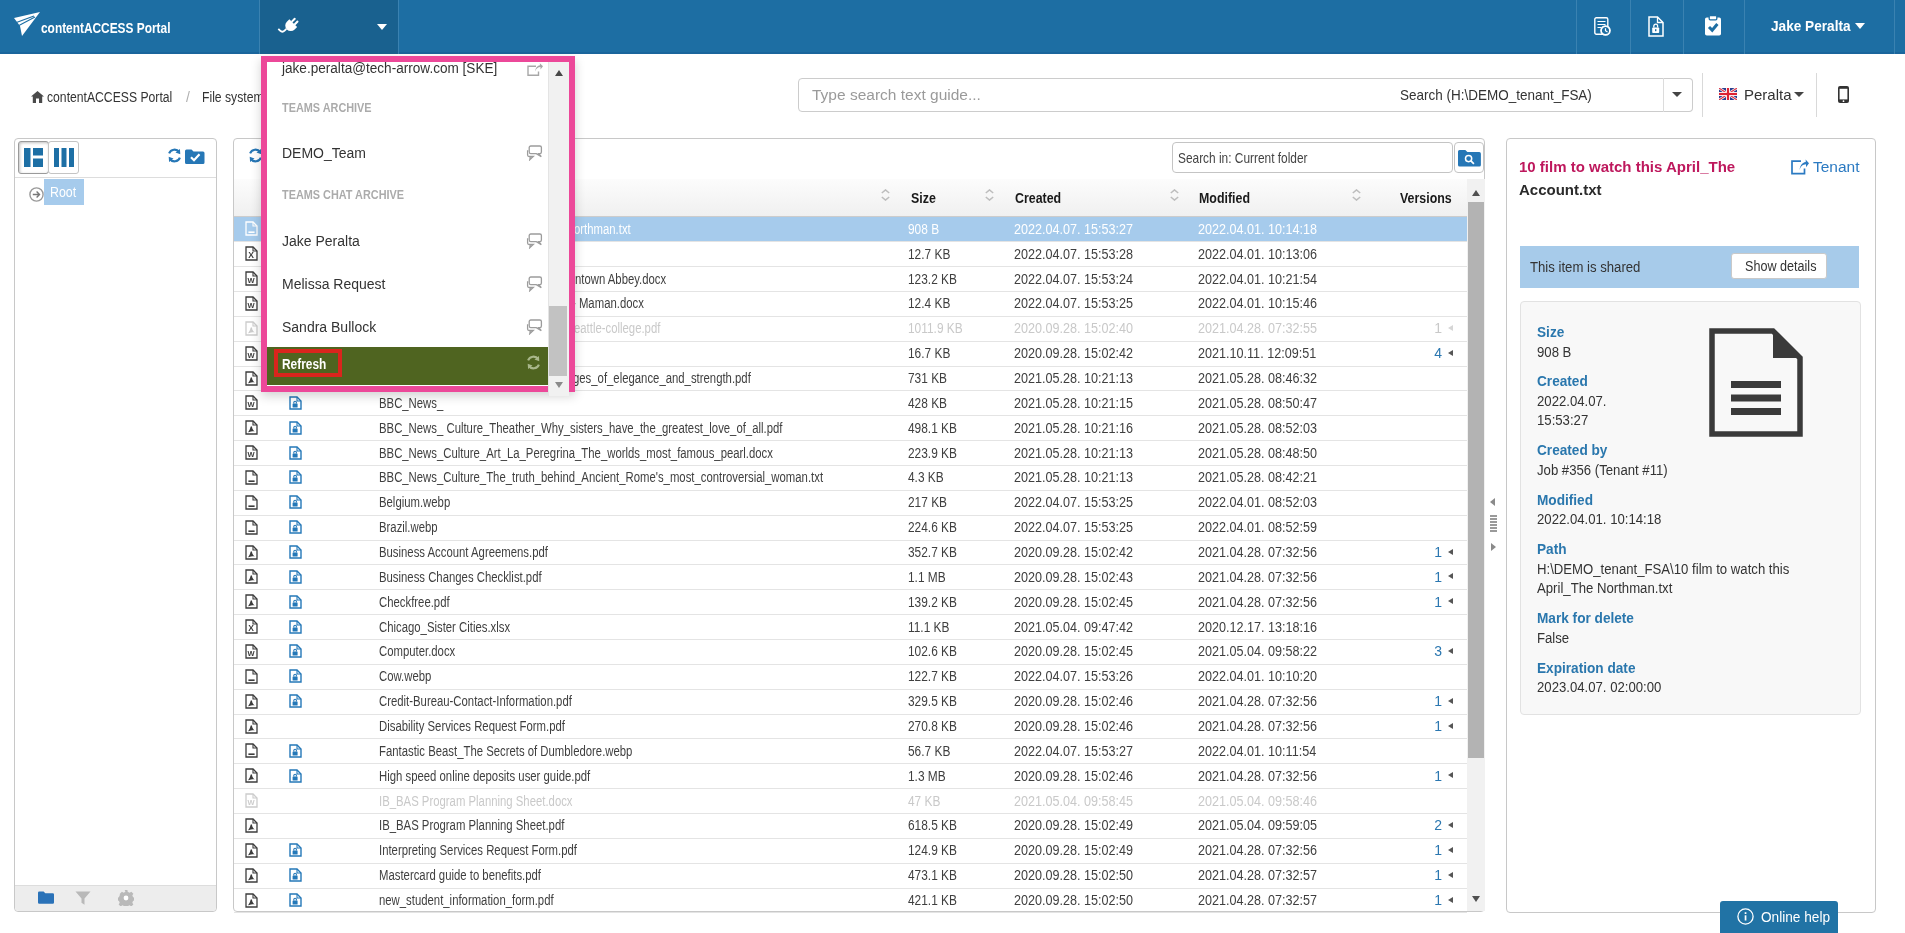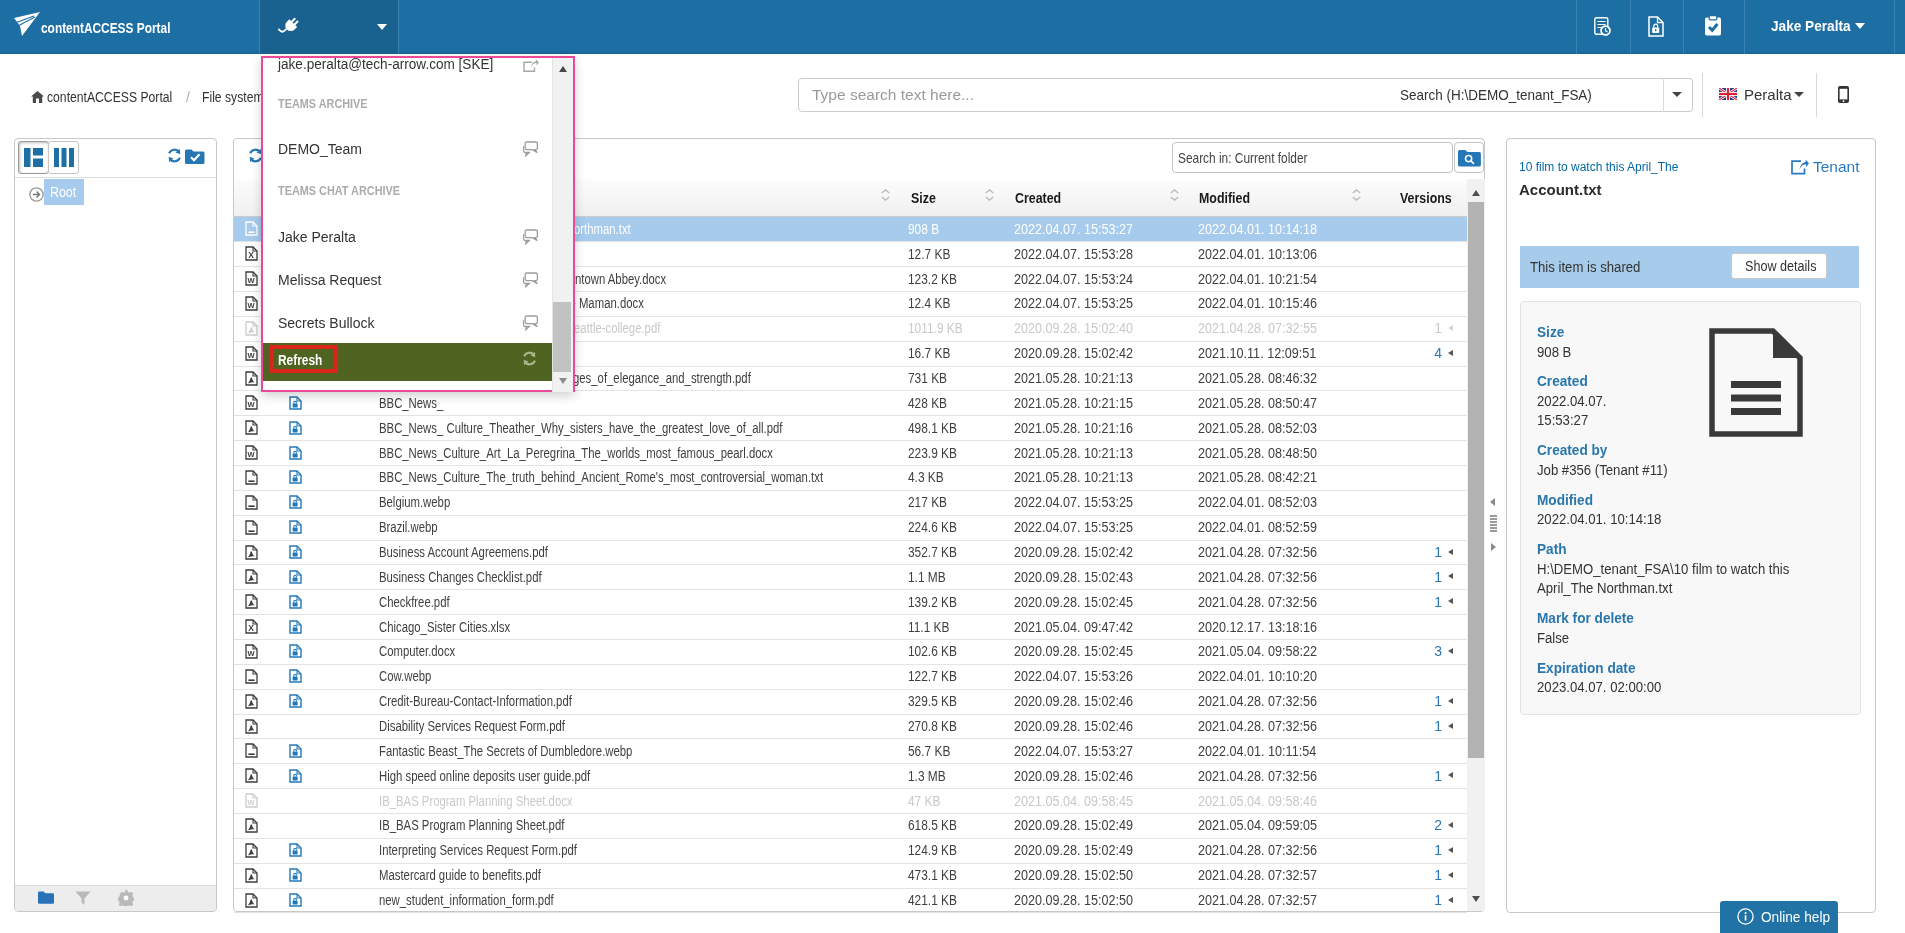--- a/index.html
+++ b/index.html
@@ -61,21 +61,21 @@
 <div class="abs" style="left:1771px;top:16px;height:20px;line-height:20px;font-size:14.5px;color:#fff;font-weight:bold;white-space:nowrap;transform:scaleX(0.94);transform-origin:left center;">Jake Peralta</div>
 <div class="abs" style="left:1855px;top:23px;width:0;height:0;border-left:5.5px solid transparent;border-right:5.5px solid transparent;border-top:6px solid #fff;"></div>
   </div>
 <div class="ico" style="left:31px;top:91px;"><svg width="13" height="12" viewBox="0 0 13 12">
       <path d="M6.5 0 L13 5.6 h-1.8 V12 H8 V7.5 H5 V12 H1.8 V5.6 H0 z" fill="#4a4a4a"></path>
     </svg></div>
 <div class="abs" style="left:47px;top:87px;height:20px;line-height:20px;font-size:14px;color:#333;font-weight:normal;white-space:nowrap;transform:scaleX(0.87);transform-origin:left center;">contentACCESS Portal</div>
 <div class="abs" style="left:186px;top:87px;height:20px;line-height:20px;font-size:14px;color:#b0b0b0;font-weight:normal;white-space:nowrap;">/</div>
 <div class="abs" style="left:202px;top:87px;height:20px;line-height:20px;font-size:14px;color:#333;font-weight:normal;white-space:nowrap;transform:scaleX(0.87);transform-origin:left center;">File system archive</div>
 <div class="abs" style="left:798px;top:78px;width:525px;height:34px;border:1px solid #ccc;border-radius:4px 0 0 4px;background:#fff;"></div>
-<div class="abs" style="left:812px;top:85px;height:20px;line-height:20px;font-size:15.5px;color:#9a9a9a;font-weight:normal;white-space:nowrap;">Type search text here...</div>
+<div class="abs" style="left:812px;top:85px;height:20px;line-height:20px;font-size:15.5px;color:#9a9a9a;font-weight:normal;white-space:nowrap;">Type search text guide...</div>
 <div class="abs" style="left:1322px;top:78px;width:371px;height:34px;border:1px solid #ccc;border-left:none;border-radius:0 4px 4px 0;background:#fff;"></div>
 <div class="abs" style="left:1663px;top:78px;width:1px;height:34px;background:#dcdcdc;"></div>
 <div class="abs" style="left:1400px;top:85px;height:20px;line-height:20px;font-size:14.5px;color:#333;font-weight:normal;white-space:nowrap;transform:scaleX(0.93);transform-origin:left center;">Search (H:\DEMO_tenant_FSA)</div>
 <div class="abs" style="left:1672px;top:92px;width:0;height:0;border-left:5px solid transparent;border-right:5px solid transparent;border-top:5.5px solid #444;"></div>
 <div class="abs" style="left:1702px;top:73px;width:1px;height:44px;background:#d9d9d9;"></div>
 <div class="ico" style="left:1719px;top:88px;"><svg width="18" height="12" viewBox="0 0 18 12">
       <rect width="18" height="12" fill="#2b3f8e"></rect>
 <path d="M0 0 L18 12 M18 0 L0 12" stroke="#fff" stroke-width="2.6"></path>
 <path d="M0 0 L18 12 M18 0 L0 12" stroke="#d34" stroke-width="1.1"></path>
 <rect x="7" width="4" height="12" fill="#fff"></rect>
@@ -695,21 +695,21 @@
 <div class="abs" style="left:1489.5px;top:515px;width:7px;height:20px;">
     <div style="height:1.5px;background:#9a9a9a;margin-bottom:1.6px;"></div>
     <div style="height:1.5px;background:#9a9a9a;margin-bottom:1.6px;"></div>
     <div style="height:1.5px;background:#9a9a9a;margin-bottom:1.6px;"></div>
     <div style="height:1.5px;background:#9a9a9a;margin-bottom:1.6px;"></div>
     <div style="height:1.5px;background:#9a9a9a;margin-bottom:1.6px;"></div>
     <div style="height:1.5px;background:#9a9a9a;margin-bottom:1.6px;"></div>
   </div>
 <div class="abs" style="left:1491px;top:543px;width:0;height:0;border-top:4px solid transparent;border-bottom:4px solid transparent;border-left:5px solid #8a8a8a;"></div>
 <div class="abs" style="left:1505.5px;top:138px;width:370.5px;height:775px;border:1px solid #c8c8c8;border-radius:4px;background:#fff;"></div>
-<div class="abs" style="left:1519px;top:157px;height:20px;line-height:20px;font-size:12px;color:#0369a1;font-weight:normal;white-space:nowrap;">10 film to watch this April_The</div>
+<div class="abs" style="left:1519px;top:157px;height:20px;line-height:20px;font-size:15px;color:#be185d;font-weight:bold;white-space:nowrap;">10 film to watch this April_The</div>
 <div class="abs" style="left:1519px;top:179.5px;height:20px;line-height:20px;font-size:15px;color:#2b2b2b;font-weight:bold;white-space:nowrap;">Account.txt</div>
 <div class="ico" style="left:1791px;top:159px;"><svg width="18" height="16" viewBox="0 0 18 16">
       <g fill="none" stroke="#2b7ac2" stroke-width="1.7">
 <path d="M10 2.2 H1 v12.4 h12.5 V9.5"></path>
       </g>
 <path d="M8.6 11 C9.6 7 12 5.4 15 5.2 l0 3 L18 4.2 14.6 0.6 l0.2 2.4 C10.8 3.3 8.9 7.6 8.6 11 z" fill="#2b7ac2" stroke="none"></path>
     </svg></div>
 <div class="abs" style="left:1813px;top:157px;height:20px;line-height:20px;font-size:15.5px;color:#2b7ac2;font-weight:normal;white-space:nowrap;">Tenant</div>
 <div class="abs" style="left:1520px;top:246px;width:339px;height:42px;background:#a7cbea;"></div>
 <div class="abs" style="left:1530px;top:257px;height:20px;line-height:20px;font-size:14px;color:#333;font-weight:normal;white-space:nowrap;transform:scaleX(0.94);transform-origin:left center;">This item is shared</div>
@@ -739,21 +739,21 @@
 <rect x="22" y="66.5" width="50" height="7" fill="#3a3a3a"></rect>
 <rect x="22" y="80" width="50" height="7" fill="#3a3a3a"></rect>
     </svg></div>
 <div class="abs" style="left:1720px;top:901px;width:118px;height:32px;background:#2173a5;border-radius:3px 3px 0 0;"></div>
 <div class="ico" style="left:1737px;top:908px;"><svg width="17" height="17" viewBox="0 0 17 17">
       <circle cx="8.5" cy="8.5" r="7.6" fill="none" stroke="#fff" stroke-width="1.3"></circle>
 <rect x="7.7" y="7.3" width="1.7" height="5.2" fill="#fff"></rect>
       <rect x="7.7" y="4.2" width="1.7" height="1.8" fill="#fff"></rect>
     </svg></div>
 <div class="abs" style="left:1761px;top:907px;height:20px;line-height:20px;font-size:15px;color:#fff;font-weight:normal;white-space:nowrap;transform:scaleX(0.91);transform-origin:left center;">Online help</div>
-<div class="abs" style="left:261px;top:55.5px;width:313.5px;height:336px;background:#fff;border:2px solid #ec4899;box-shadow:0 4px 10px rgba(0,0,0,0.18);z-index:20;">
+<div class="abs" style="left:261px;top:55.5px;width:313.5px;height:336px;background:#fff;border:6px solid #ec4899;box-shadow:0 4px 10px rgba(0,0,0,0.18);z-index:20;">
     <div style="position:absolute;left:15px;top:-3.5px;height:20px;line-height:20px;font-size:14px;color:#333;font-weight:normal;white-space:nowrap;transform:scaleX(0.97);transform-origin:left center;">jake.peralta@tech-arrow.com [SKE]</div>
 <div class="ico" style="left:260px;top:1px;"><svg width="16" height="13" viewBox="0 0 16 13">
         <g fill="none" stroke="#a7a7a7" stroke-width="1.4">
 <path d="M9 3.2 H1 v9 h10.5 V8.5"></path>
         </g>
 <path d="M8 8.5 C9 5.5 11 4.2 13.5 4 l0 2.6 L16 3.2 12.8 0.3 l0.2 2 C9.8 2.6 8.3 5.8 8 8.5 z" fill="#a7a7a7" stroke="none"></path>
       </svg></div>
 <div style="position:absolute;left:15px;top:36.5px;height:20px;line-height:20px;font-size:12.5px;color:#ababab;font-weight:600;white-space:nowrap;transform:scaleX(0.87);transform-origin:left center;">TEAMS ARCHIVE</div>
 <div style="position:absolute;left:15px;top:81px;height:20px;line-height:20px;font-size:14px;color:#333;font-weight:normal;white-space:nowrap;">DEMO_Team</div>
 <div class="ico" style="left:258px;top:83.5px;"><svg width="20" height="16" viewBox="0 0 20 16">
@@ -770,21 +770,21 @@
 <path d="M2.6 5.2 v4.8 a1.5 1.5 0 0 0 1.5 1.5 h4.2 l-3.5 3.2 0.6 -3.2" fill="#fff"></path>
         </g>
       </svg></div>
 <div style="position:absolute;left:15px;top:212.5px;height:20px;line-height:20px;font-size:14px;color:#333;font-weight:normal;white-space:nowrap;">Melissa Request</div>
 <div class="ico" style="left:258px;top:214.5px;"><svg width="20" height="16" viewBox="0 0 20 16">
         <g fill="none" stroke="#9c9c9c" stroke-width="1.3">
 <path d="M5.8 1 h9 a1.6 1.6 0 0 1 1.6 1.6 v4.4 a1.6 1.6 0 0 1 -1.6 1.6 h-1 l2.5 3 -5 -3 h-5.5 a1.6 1.6 0 0 1 -1.6 -1.6 v-4.4 a1.6 1.6 0 0 1 1.6 -1.6 z" fill="#fff"></path>
 <path d="M2.6 5.2 v4.8 a1.5 1.5 0 0 0 1.5 1.5 h4.2 l-3.5 3.2 0.6 -3.2" fill="#fff"></path>
         </g>
       </svg></div>
-<div style="position:absolute;left:15px;top:255px;height:20px;line-height:20px;font-size:14px;color:#333;font-weight:normal;white-space:nowrap;">Secrets Bullock</div>
+<div style="position:absolute;left:15px;top:255px;height:20px;line-height:20px;font-size:14px;color:#333;font-weight:normal;white-space:nowrap;">Sandra Bullock</div>
 <div class="ico" style="left:258px;top:257px;"><svg width="20" height="16" viewBox="0 0 20 16">
         <g fill="none" stroke="#9c9c9c" stroke-width="1.3">
 <path d="M5.8 1 h9 a1.6 1.6 0 0 1 1.6 1.6 v4.4 a1.6 1.6 0 0 1 -1.6 1.6 h-1 l2.5 3 -5 -3 h-5.5 a1.6 1.6 0 0 1 -1.6 -1.6 v-4.4 a1.6 1.6 0 0 1 1.6 -1.6 z" fill="#fff"></path>
 <path d="M2.6 5.2 v4.8 a1.5 1.5 0 0 0 1.5 1.5 h4.2 l-3.5 3.2 0.6 -3.2" fill="#fff"></path>
         </g>
       </svg></div>
 <div style="position:absolute;left:0;top:285.5px;width:291.5px;height:38px;background:#4f6420;"></div>
     <div style="position:absolute;left:15px;top:292px;height:20px;line-height:20px;font-size:14px;color:#fff;font-weight:bold;white-space:nowrap;transform:scaleX(0.85);transform-origin:left center;">Refresh</div>
 <div class="ico" style="left:259px;top:293.5px;"><svg width="15" height="15" viewBox="0 0 15 15">
         <g fill="none" stroke="#a9b78a" stroke-width="2.1">

